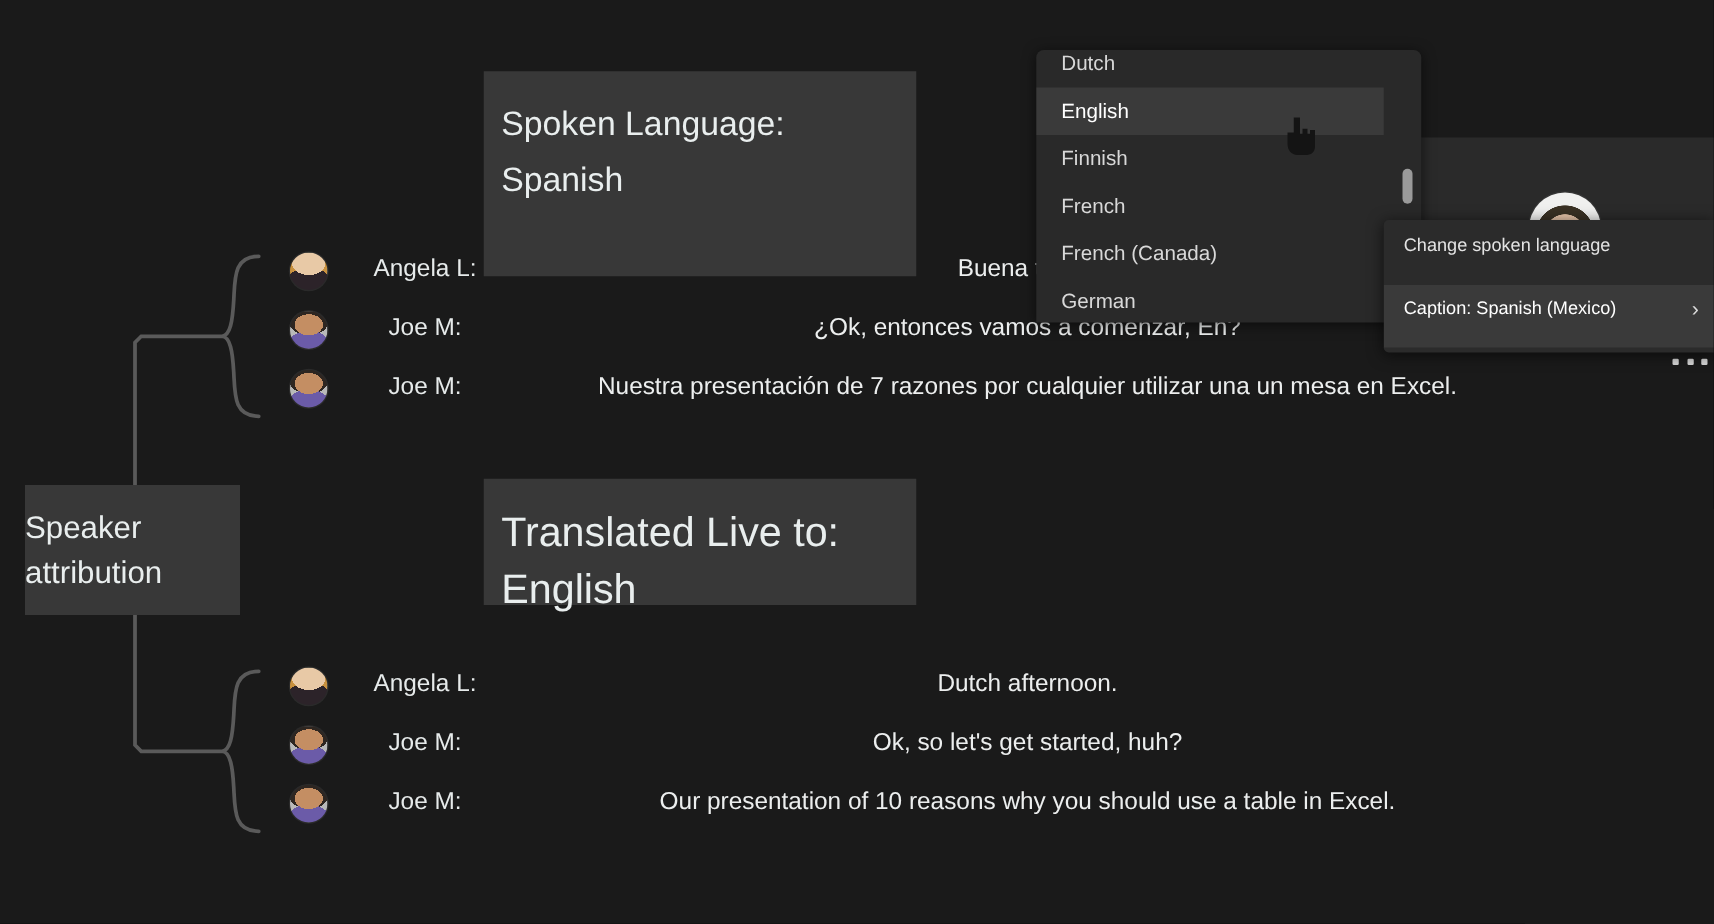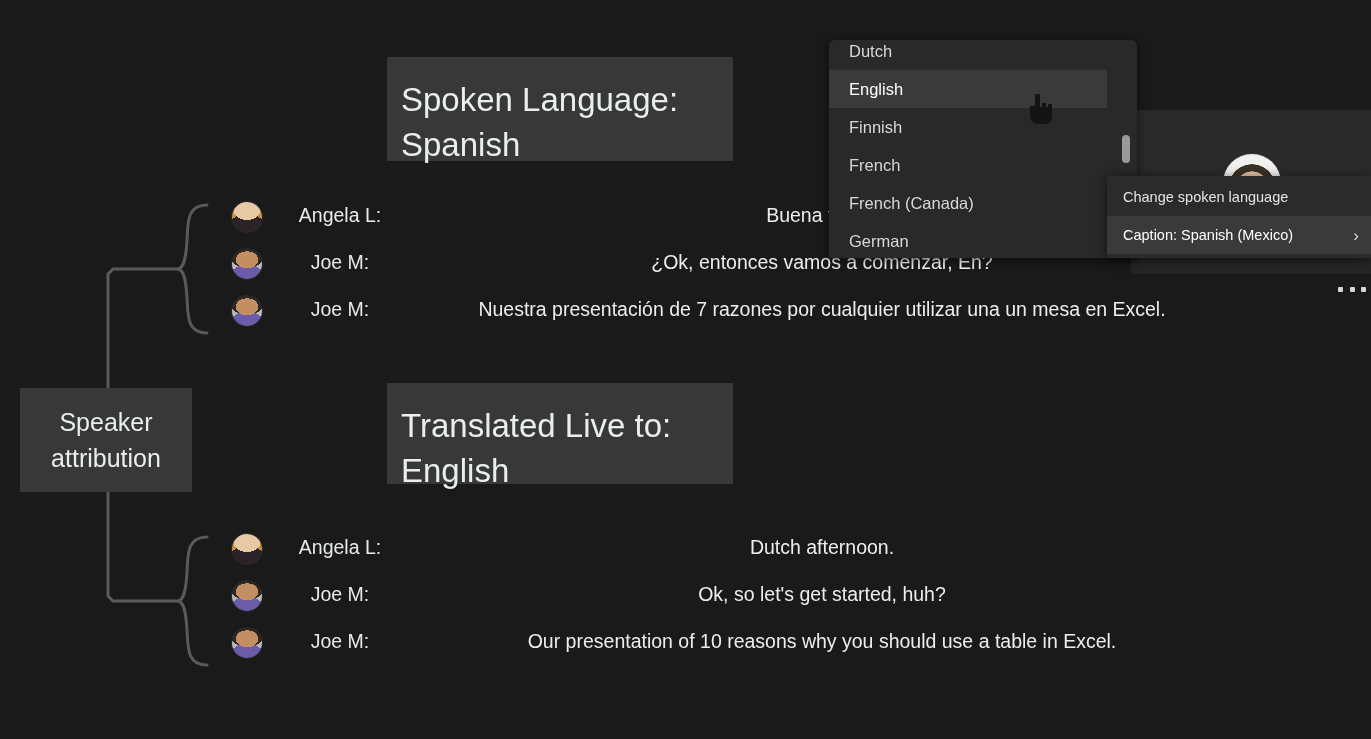--- a/index.html
+++ b/index.html
@@ -142,21 +142,21 @@
     background: #2b2b2b;
     border-radius: 4px 0 0 4px;
     box-shadow: 0 2px 12px rgba(0,0,0,0.6);
     overflow: hidden;
     padding: 2px 0 4px 0;
   }
   .menu-item {
     height: 38px;
     display: flex;
     align-items: center;
-    padding: 0 12px 0 16px;
+    padding: 0 12px 12px 16px;
     font-size: 14.5px;
     color: #e3e3e3;
     white-space: nowrap;
     cursor: default;
   }
   .menu-item.highlighted {
     background: #3a3a3a;
     color: #ffffff;
     gap: 44px;
   }
@@ -237,42 +237,41 @@
   .callout {
     position: absolute;
     background: #383838;
     color: #e9eeee;
     box-sizing: border-box;
   }
   #callout-spoken {
     left: 387px;
     top: 57px;
     width: 346px;
-    height: 104px;
+    height: 164px;
     padding: 20px 0 0 14px;
-    font-size: 33px;
+    font-size: 27px;
     line-height: 45px;
   }
   #callout-translated {
     left: 387px;
     top: 383px;
     width: 346px;
     height: 101px;
     padding: 20px 0 0 14px;
     font-size: 33px;
     line-height: 45px;
   }
   #callout-speaker {
     left: 20px;
     top: 388px;
     width: 172px;
     height: 104px;
     font-size: 25px;
     line-height: 36px;
-    text-align: center;
     padding-top: 16px;
   }
 
   
   #connectors {
     position: absolute;
     left: 0; top: 0;
     width: 1371px;
     height: 739px;
     pointer-events: none;

